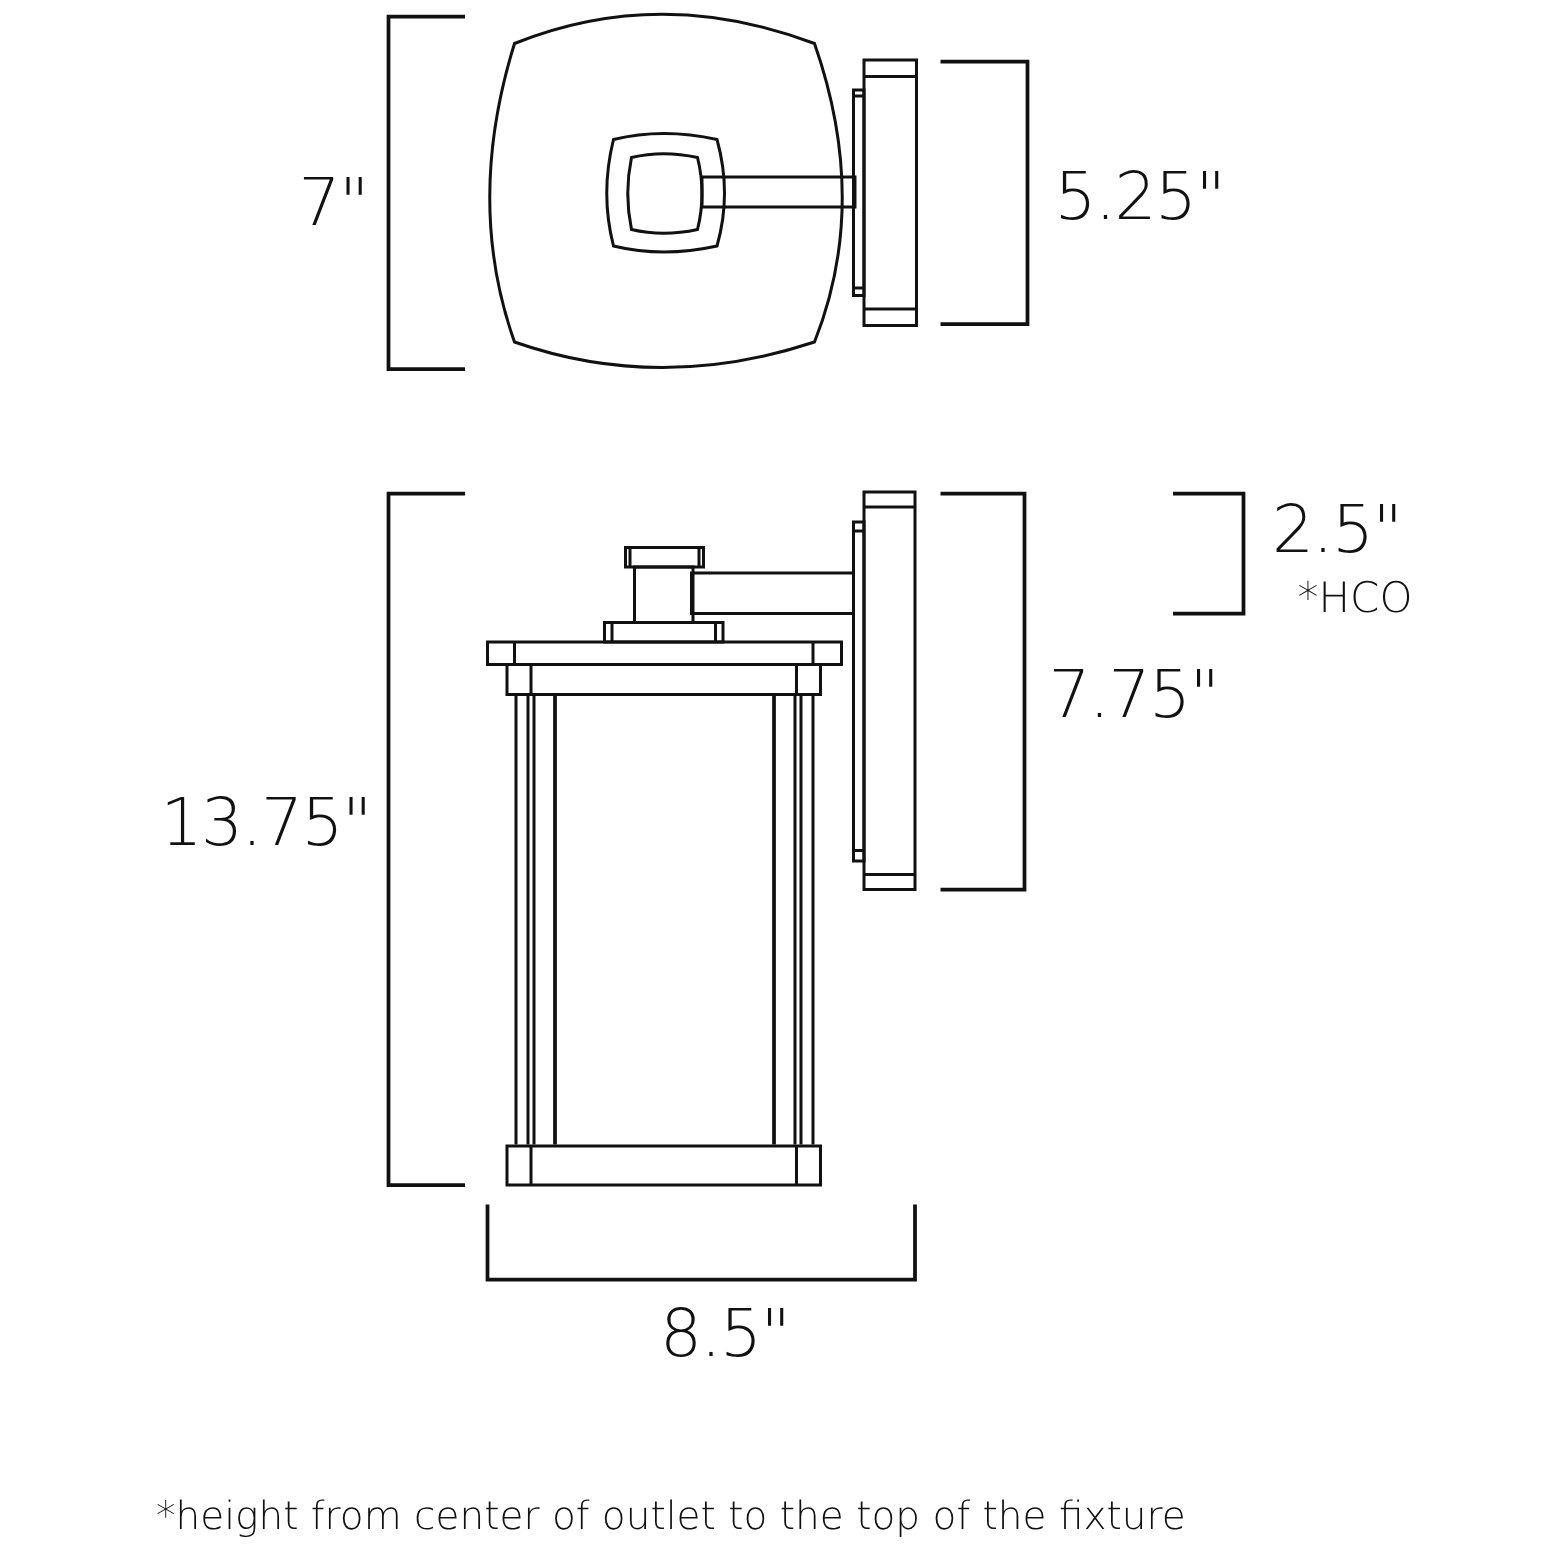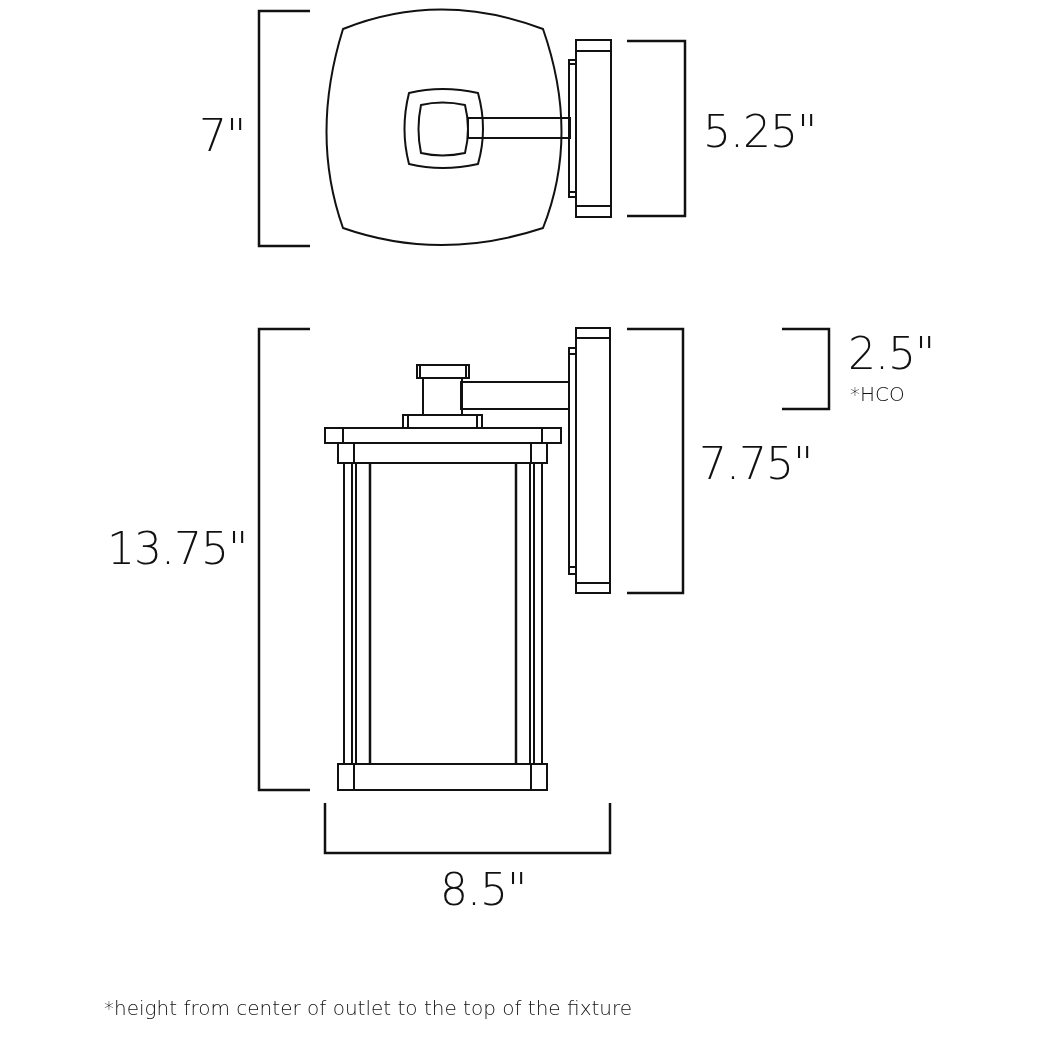--- a/index.html
+++ b/index.html
@@ -1,21 +1,21 @@
 <!DOCTYPE html>
 <html><head>
   <meta charset="utf-8">
   <style>
     html, body { margin:0; padding:0; background:#ffffff; }
     body { width:1037px; height:1037px; position:relative; overflow:hidden; font-family:"DejaVu Sans", sans-serif; color:#111; }
     svg.drawing { position:absolute; left:0; top:0; }
     .lbl { position:absolute; color:#111; font-family:"DejaVu Sans", sans-serif; font-weight:300; letter-spacing:-1px; white-space:nowrap; }
     .big { font-size:44px; }
-    .small { font-size:20px; letter-spacing:0; }
-    .note { font-size:20px; letter-spacing:0; }
+    .small { font-size:28px; letter-spacing:0;margin-left:15px; }
+    .note { font-size:26px; letter-spacing:0; }
   </style>
 </head>
 <body>
 
 <svg class="drawing" width="1037" height="1037" viewBox="0 0 1037 1037" fill="none" stroke="#111" stroke-width="2">
 
   <g>
     <path d="M310 11 H259 V246 H310" stroke-width="2.5"></path>
     <path d="M343 29 Q440 -10 543 29 Q580 135 543 228 Q440 262 343 228 Q310 135 343 29 Z"></path>
     <path d="M409 93 Q442 85 478 93 Q488 129 478 164 Q442 172 409 164 Q400 129 409 93 Z"></path>

